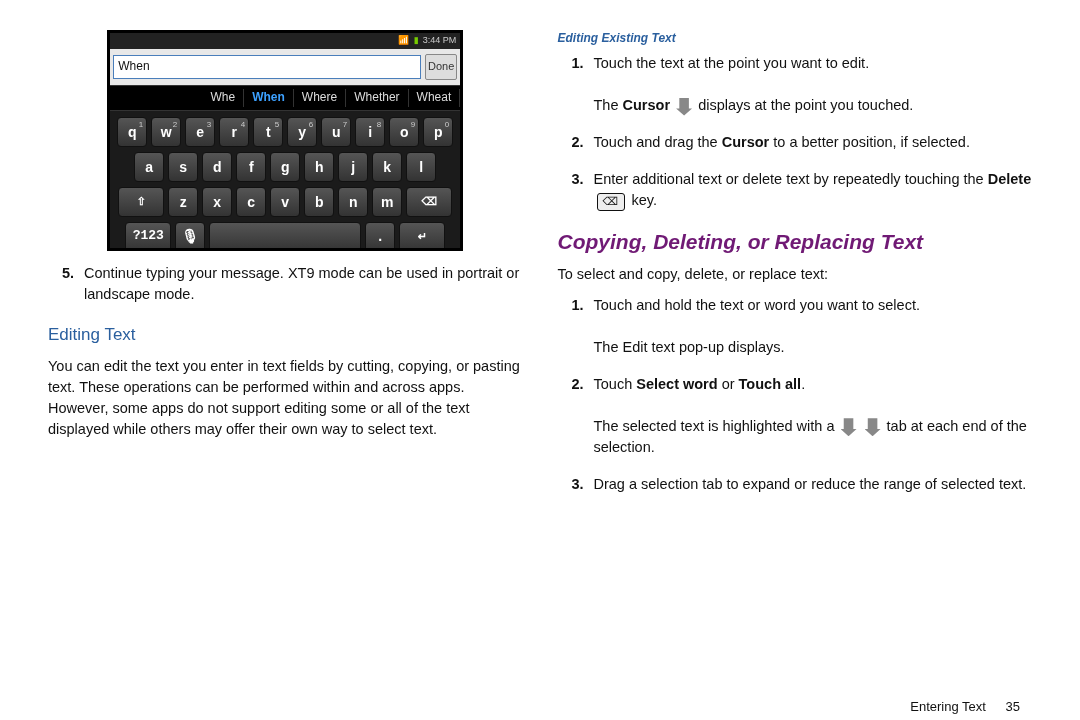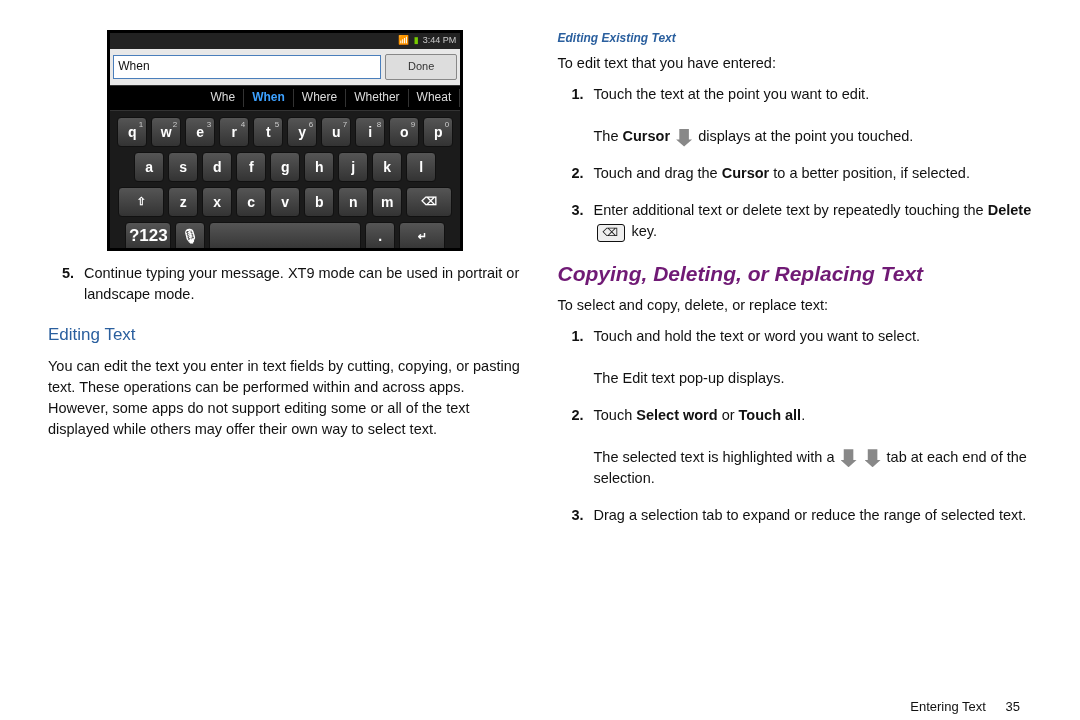--- a/index.html
+++ b/index.html
@@ -63,21 +63,21 @@
     padding-left: 4px;
     display: flex;
     align-items: center;
     color: #111;
   }
   .donebtn {
     border: 1px solid #888;
     background: #ddd;
     font-size: 11px;
     color: #333;
-    padding: 4px 22px;
+    padding: 4px 2px;
     border-radius: 2px;
   }
   .suggestrow {
     background: #000;
     height: 24px;
     display: flex;
     align-items: center;
     color: #ddd;
     font-size: 12px;
     gap: 0;
@@ -266,21 +266,21 @@
           <div class="key">z</div>
           <div class="key">x</div>
           <div class="key">c</div>
           <div class="key">v</div>
           <div class="key">b</div>
           <div class="key">n</div>
           <div class="key">m</div>
           <div class="key wide">⌫</div>
         </div>
         <div class="krow">
-          <div class="key wide" style="font-size:17px;">?123</div>
+          <div class="key wide" style="font-size:13px;font-family:Liberation Mono, monospace;">?123</div>
           <div class="key">🎙</div>
           <div class="key sp"></div>
           <div class="key">.</div>
           <div class="key wide">↵</div>
         </div>
       </div>
     </div>
 
     <ul class="numlist">
       <li>
@@ -289,21 +289,20 @@
       </li>
     </ul>
 
     <div class="h-blue">Editing Text</div>
     <p>You can edit the text you enter in text fields by cutting, copying, or pasting text. These operations can be performed within and across apps. However, some apps do not support editing some or all of the text displayed while others may offer their own way to select text.</p>
   </div>
 
   <div class="col">
 
     <div class="h-blue-it">Editing Existing Text</div>
-    <p>To edit text that you have entered:</p>
 
     <ul class="numlist">
       <li>
         <span class="n">1.</span>
         <span class="t">
           <span>Touch the text at the point you want to edit.</span><br><br>
           <span>The </span><span class="b">Cursor</span>
           <span class="tab-icon rev"></span>
           <span> displays at the point you touched.</span>
         </span>

